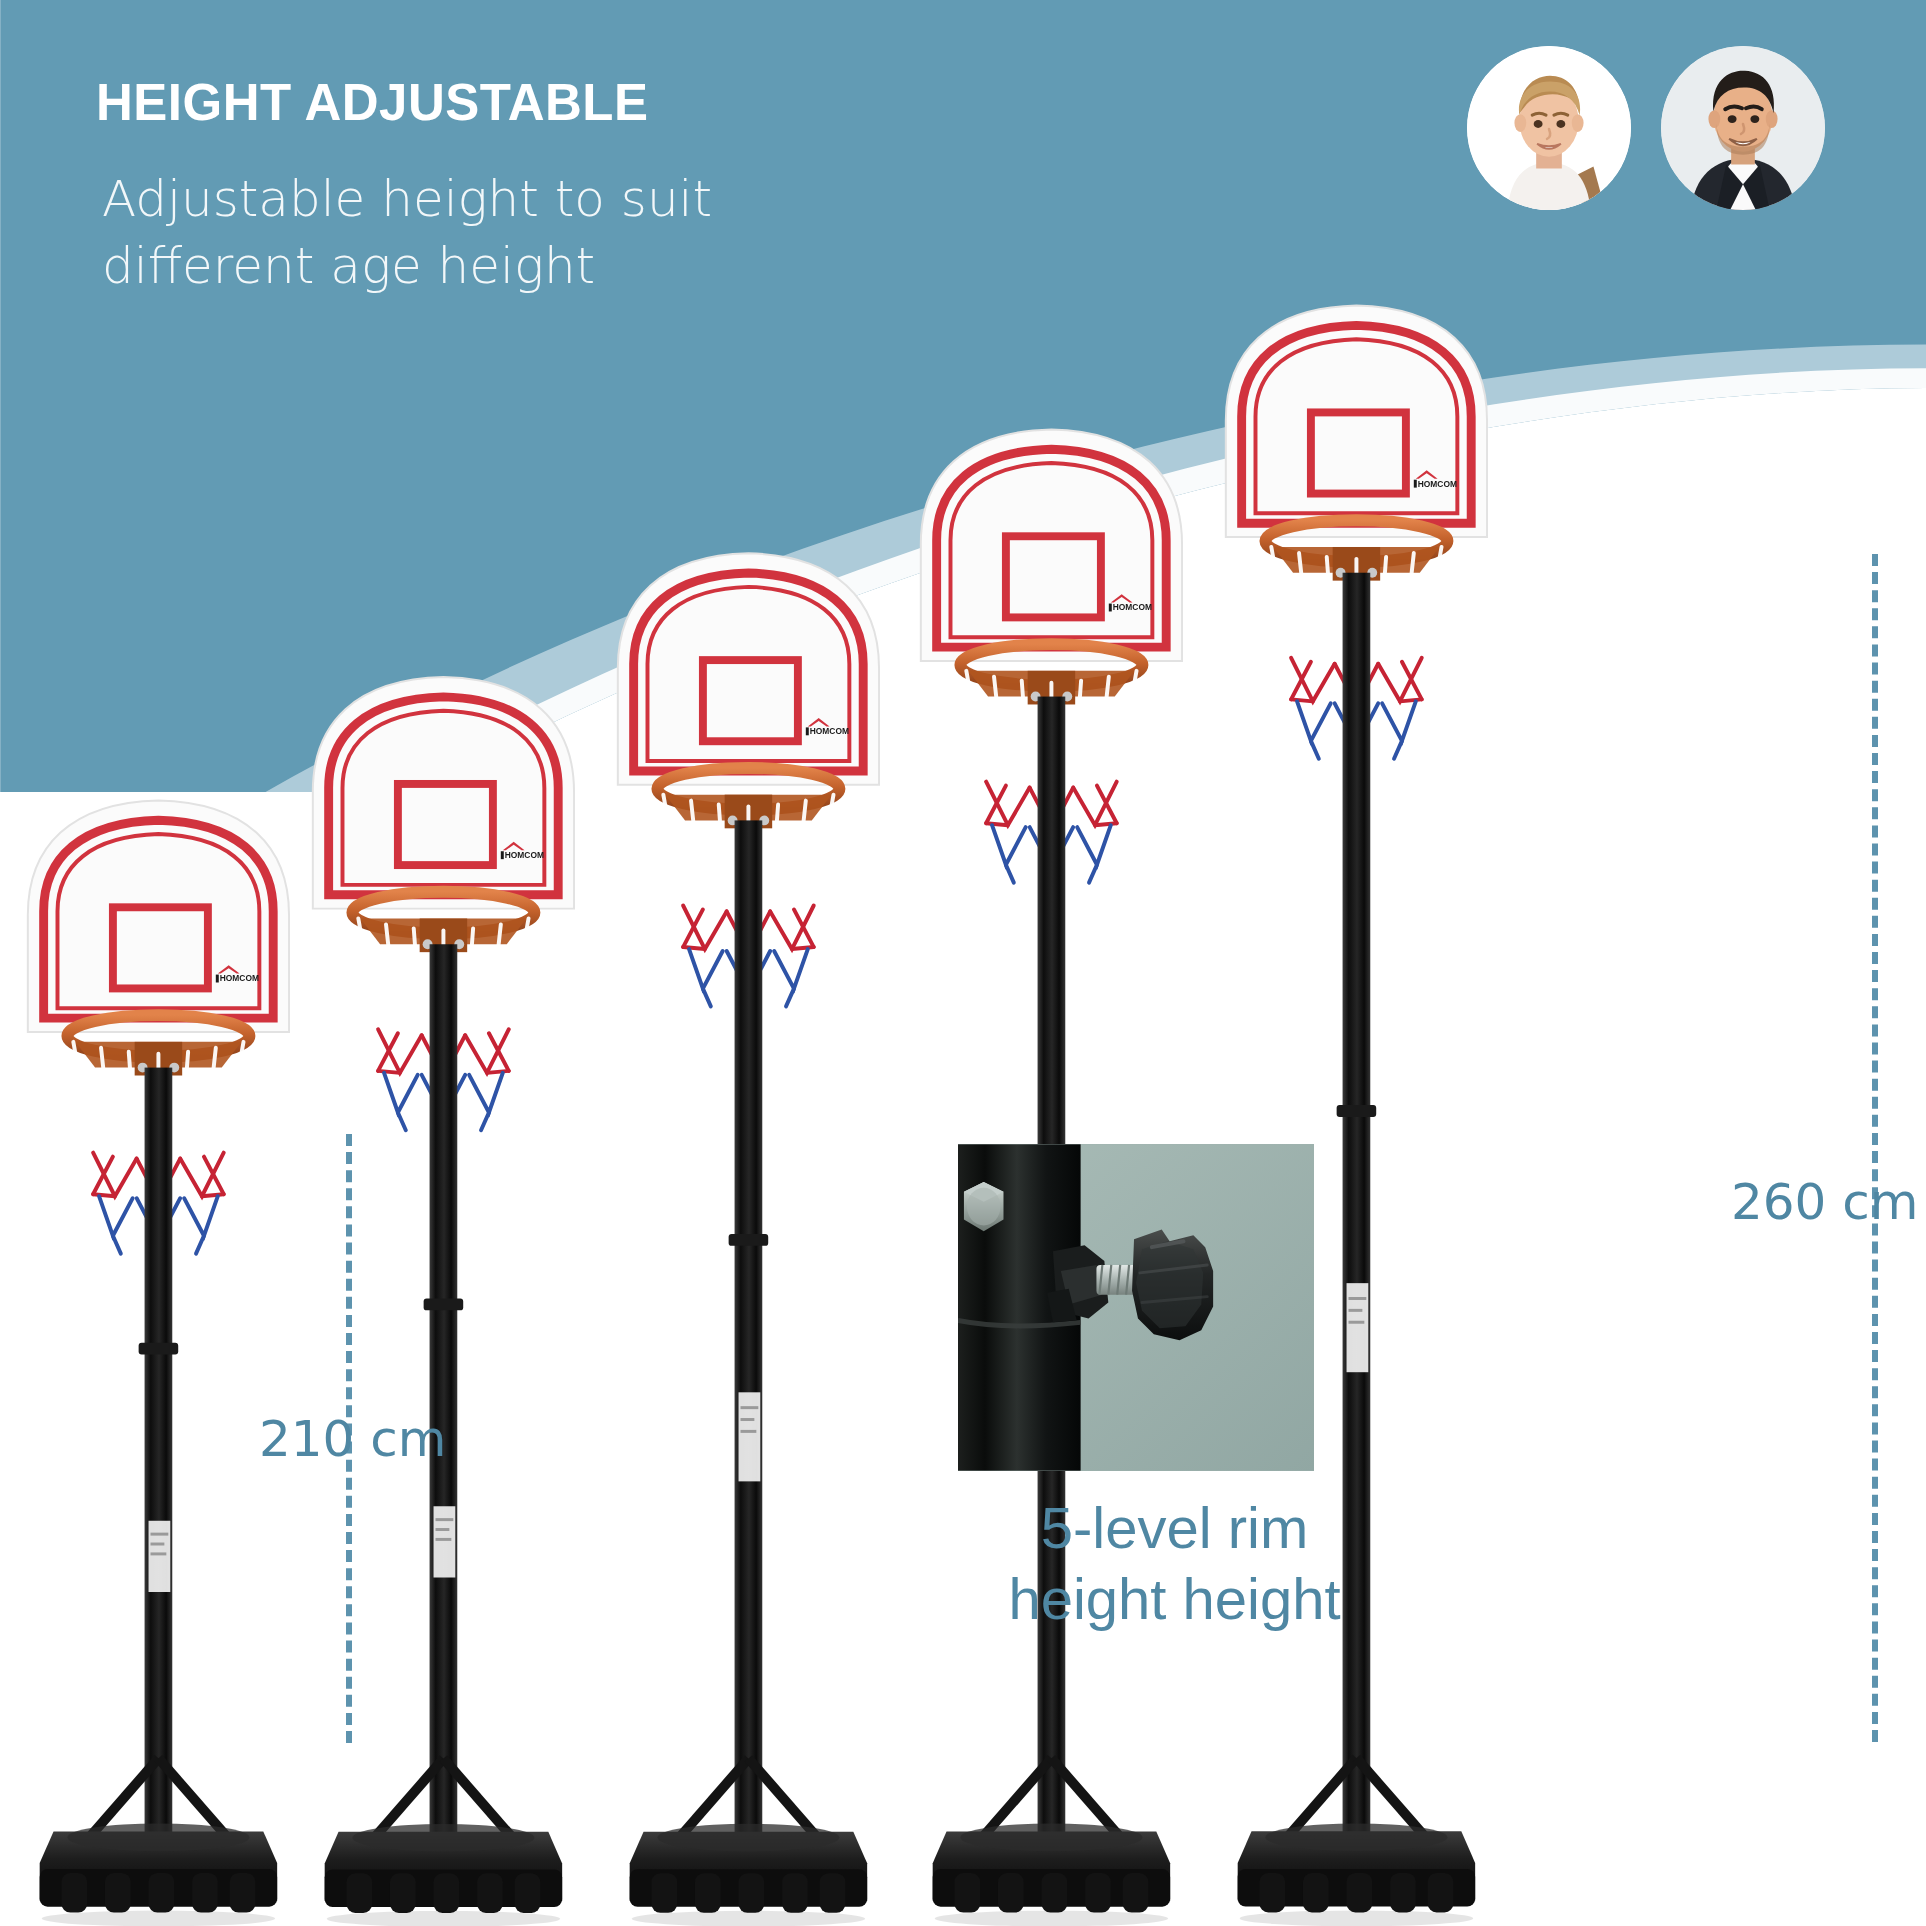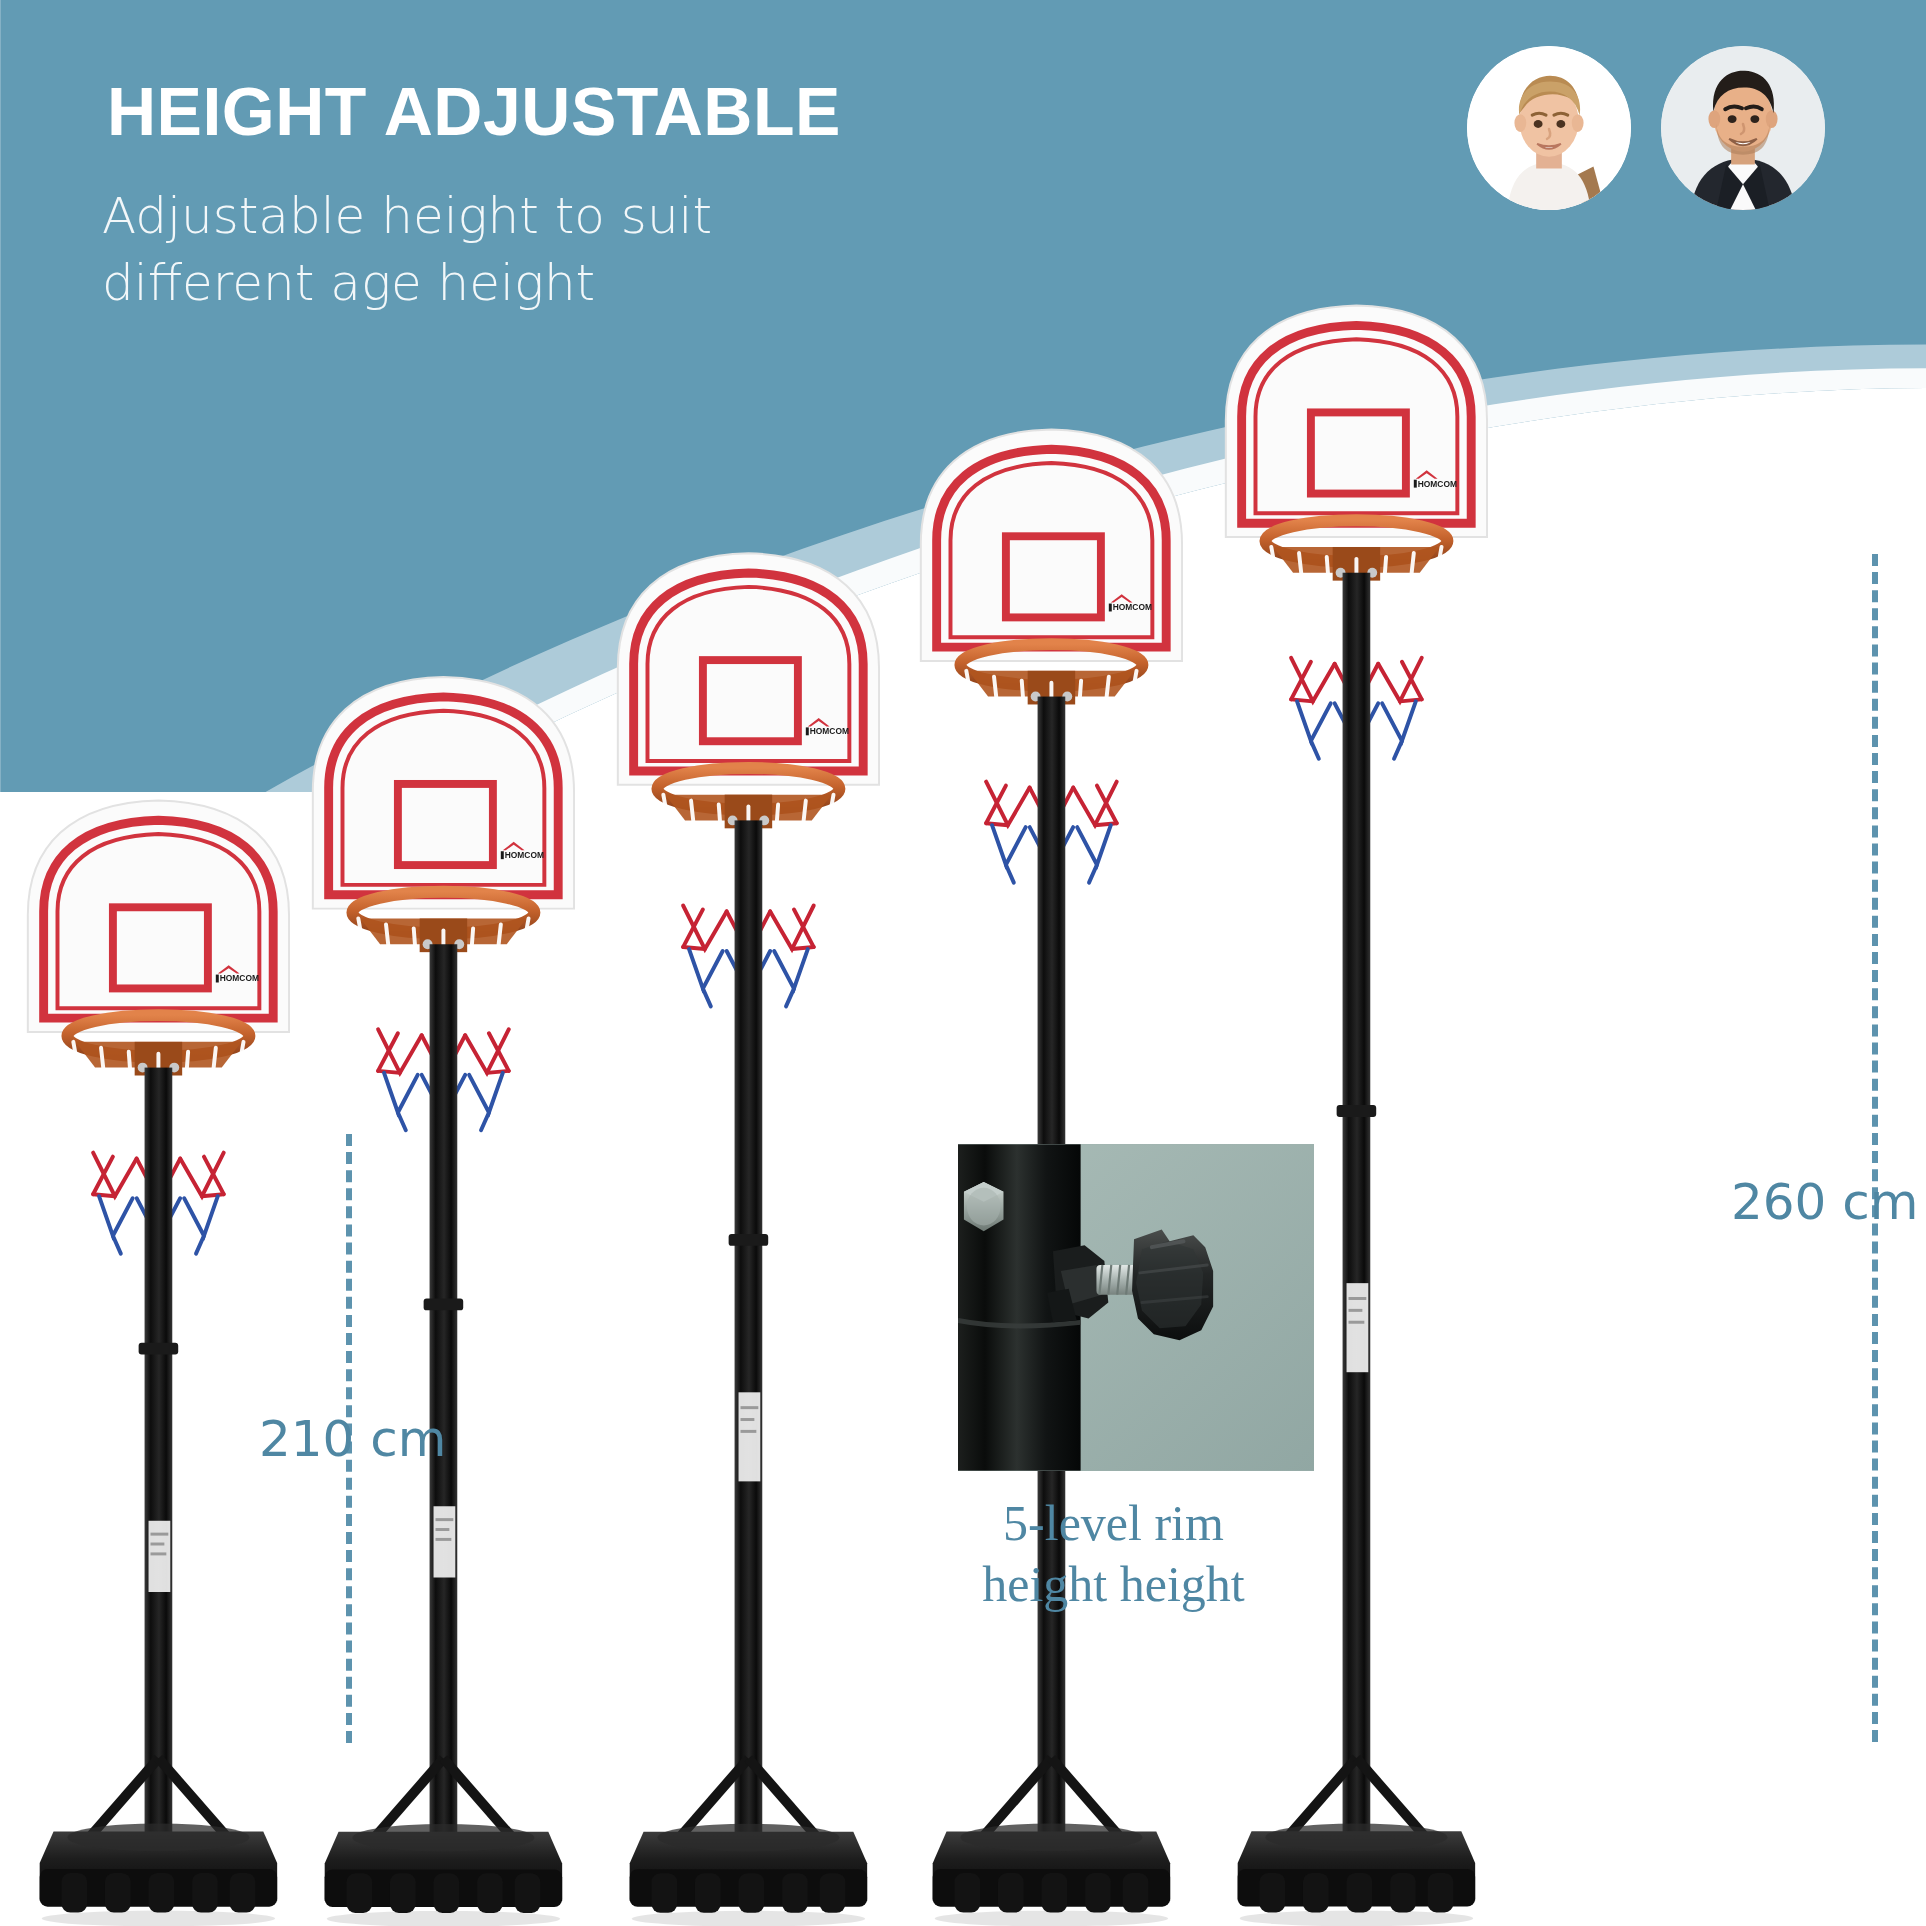--- a/index.html
+++ b/index.html
@@ -12,22 +12,22 @@
     overflow:hidden;
     background:#ffffff;
   }
 
   
   .header-bg{position:absolute;left:0;top:0;width:1927px;height:792px;overflow:hidden;pointer-events:none;}
   .header-bg svg{display:block;}
 
   .header-text{position:absolute;left:91px;top:77px;width:1089px;}
   .headline{
-    font-size:68px;font-weight:bold;color:#ffffff;letter-spacing:0.5px;
-    line-height:1.0;margin:0 0 38px 16px;white-space:nowrap;
+    font-size:51px;font-weight:bold;color:#ffffff;letter-spacing:0.5px;
+    line-height:1.0;margin:0 0 38px 5px;white-space:nowrap;
   }
   .subline{
     font-size:50px;color:#f2f7f9;font-weight:300;line-height:1.34;margin:11px;
     font-family:"DejaVu Sans",sans-serif;
   }
 
   
   .avatars{position:absolute;top:46px;left:1467px;width:416px;height:178px;}
   .avatar{
     position:absolute;top:0;width:164px;height:164px;border-radius:50%;
@@ -52,23 +52,23 @@
     position:absolute;color:#4f87a3;font-size:50px;font-weight:400;
     font-family:"DejaVu Sans",sans-serif;white-space:nowrap;
   }
   .measure.left-m{left:259px;top:1410px;text-align:center;}
   .measure.right-m{left:1731px;top:1148px;margin-top:25px;}
 
   
   .inset{position:absolute;left:958px;top:1144px;width:356px;height:327px;overflow:hidden;background:#9fb3af;}
   .inset svg{display:block;}
   .inset-caption{
-    position:absolute;left:846px;top:1493px;width:535px;text-align:center;
-    color:#4f87a3;font-size:50px;line-height:1.22;font-weight:400;
-    font-family:Liberation Serif, serif;
+    position:absolute;left:907px;top:1493px;width:535px;text-align:center;
+    color:#4f87a3;font-size:58px;line-height:1.22;font-weight:400;
+    font-family:Liberation Sans, sans-serif;
   }
 </style>
 </head>
 <body>
 
 <div id="page">
 
   <div class="header-bg">
     <svg width="1927" height="792" viewBox="0 0 1946 800">
 

